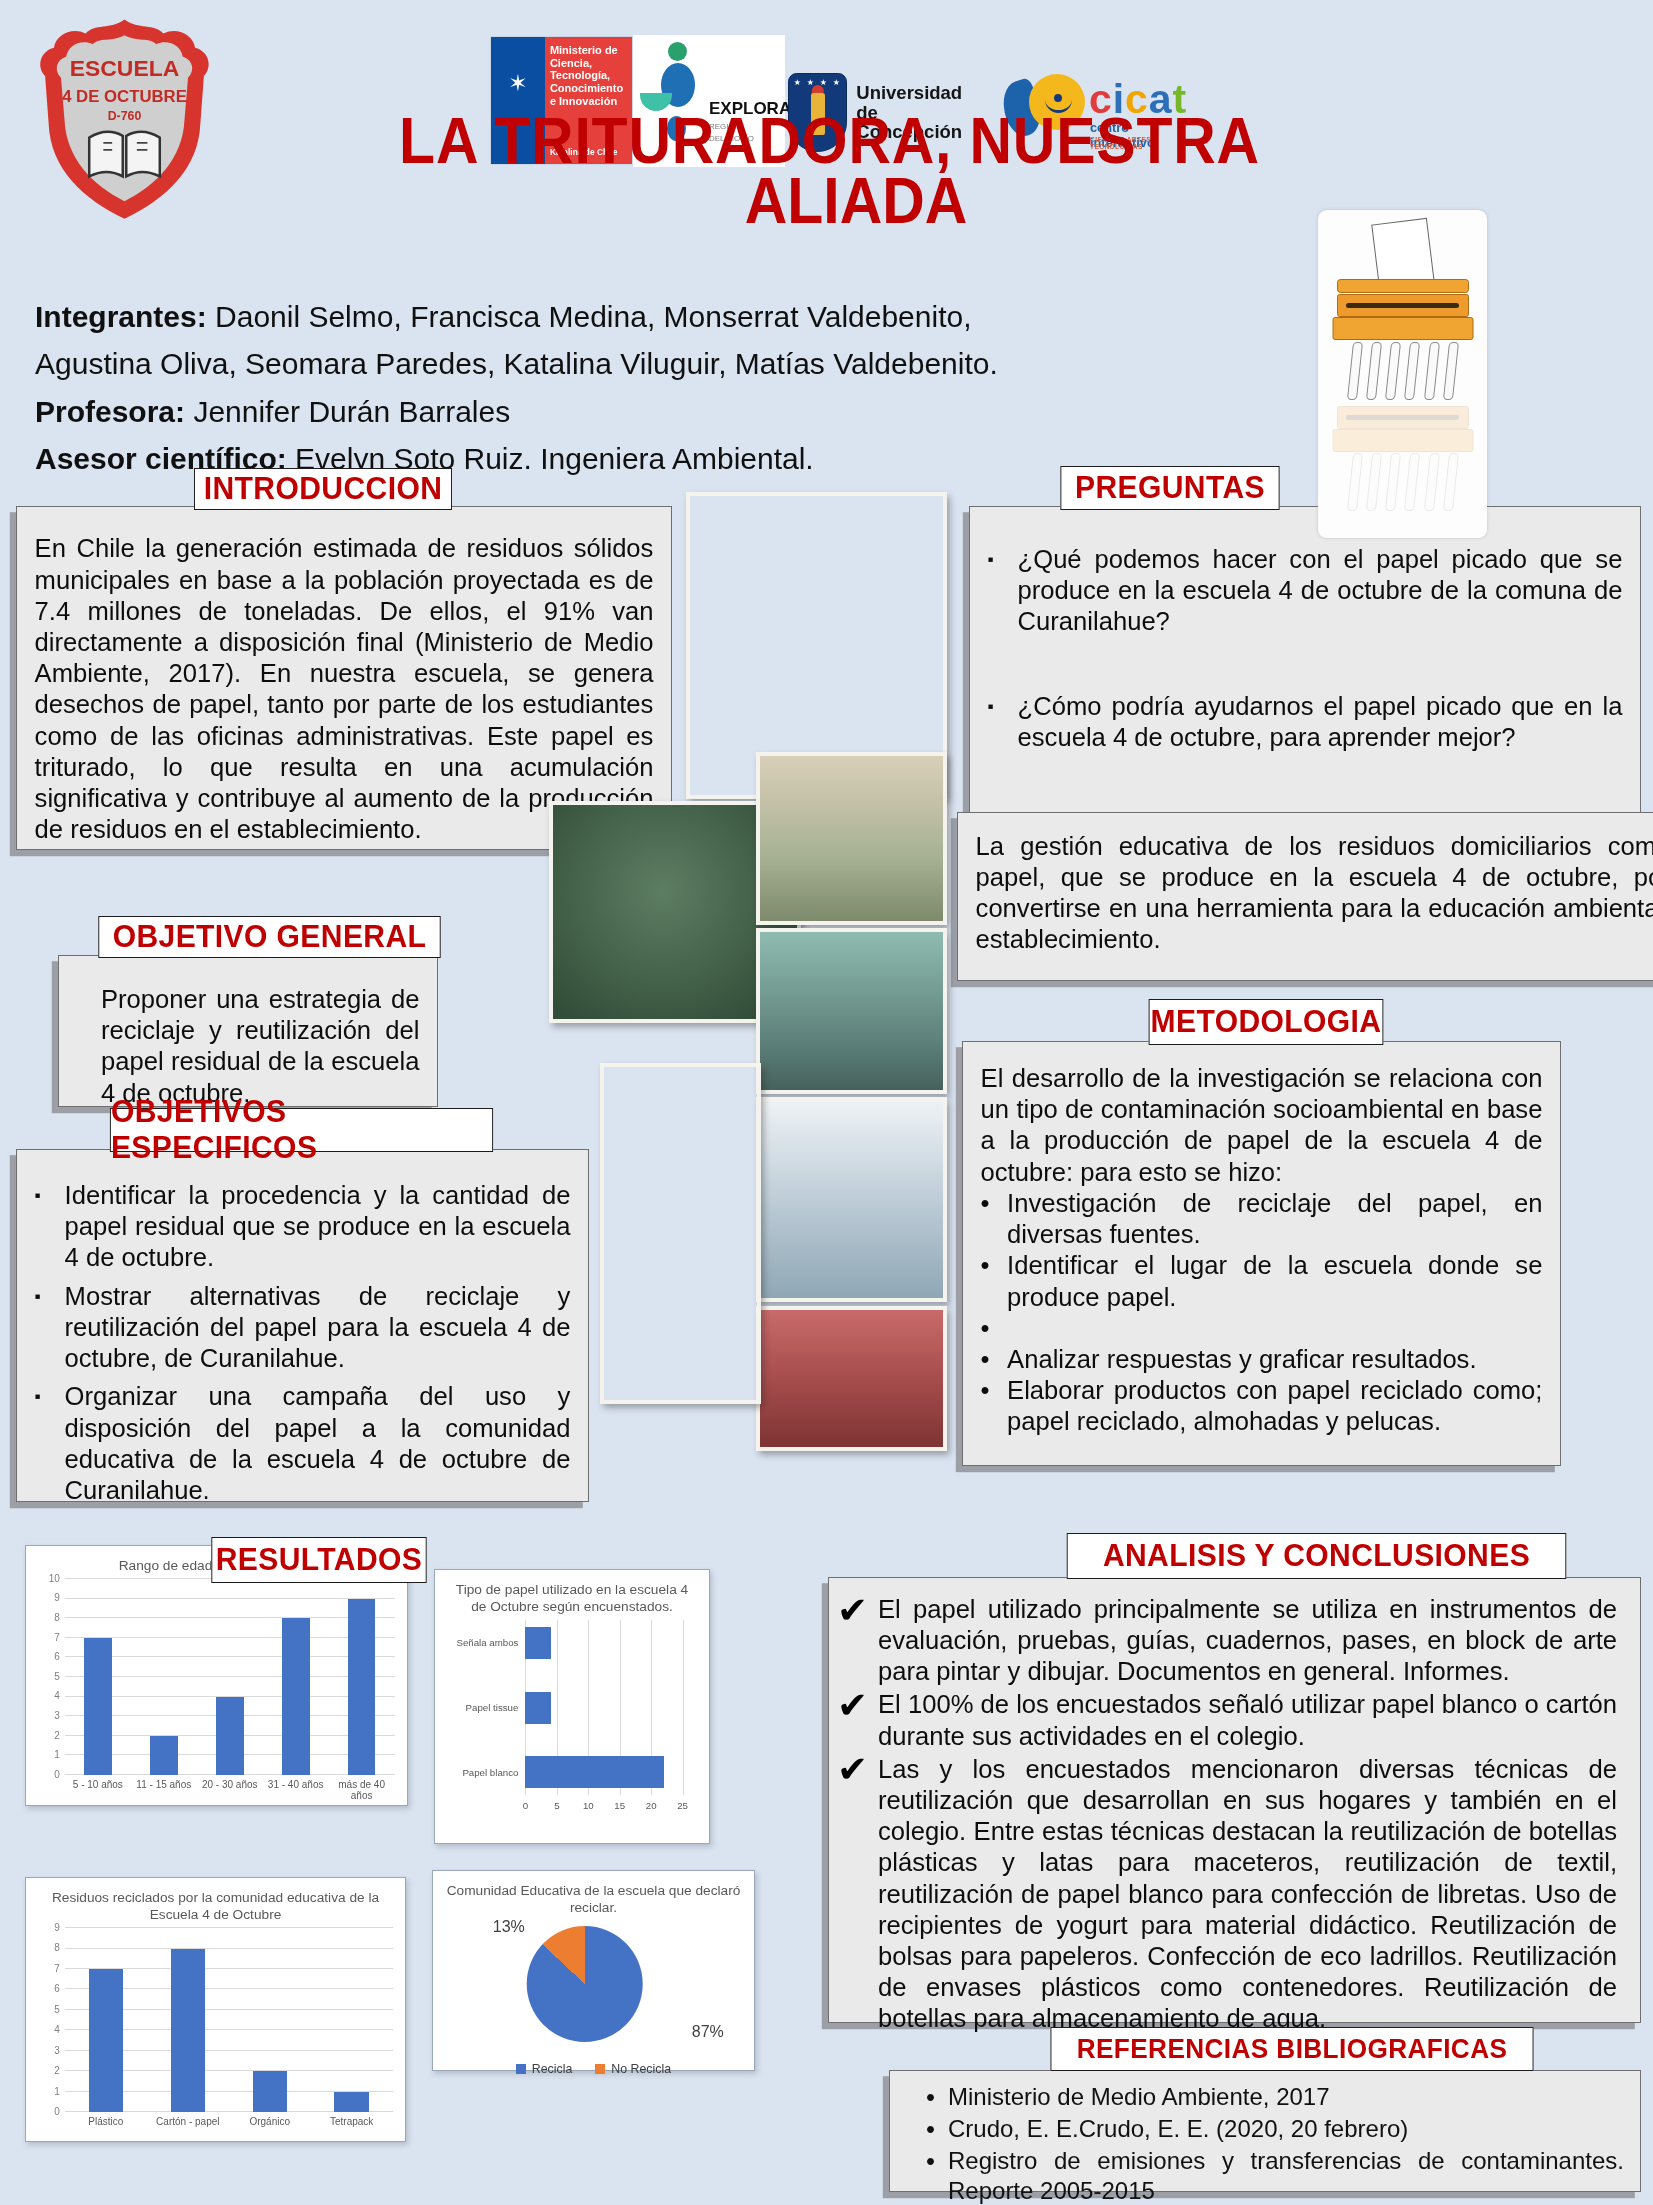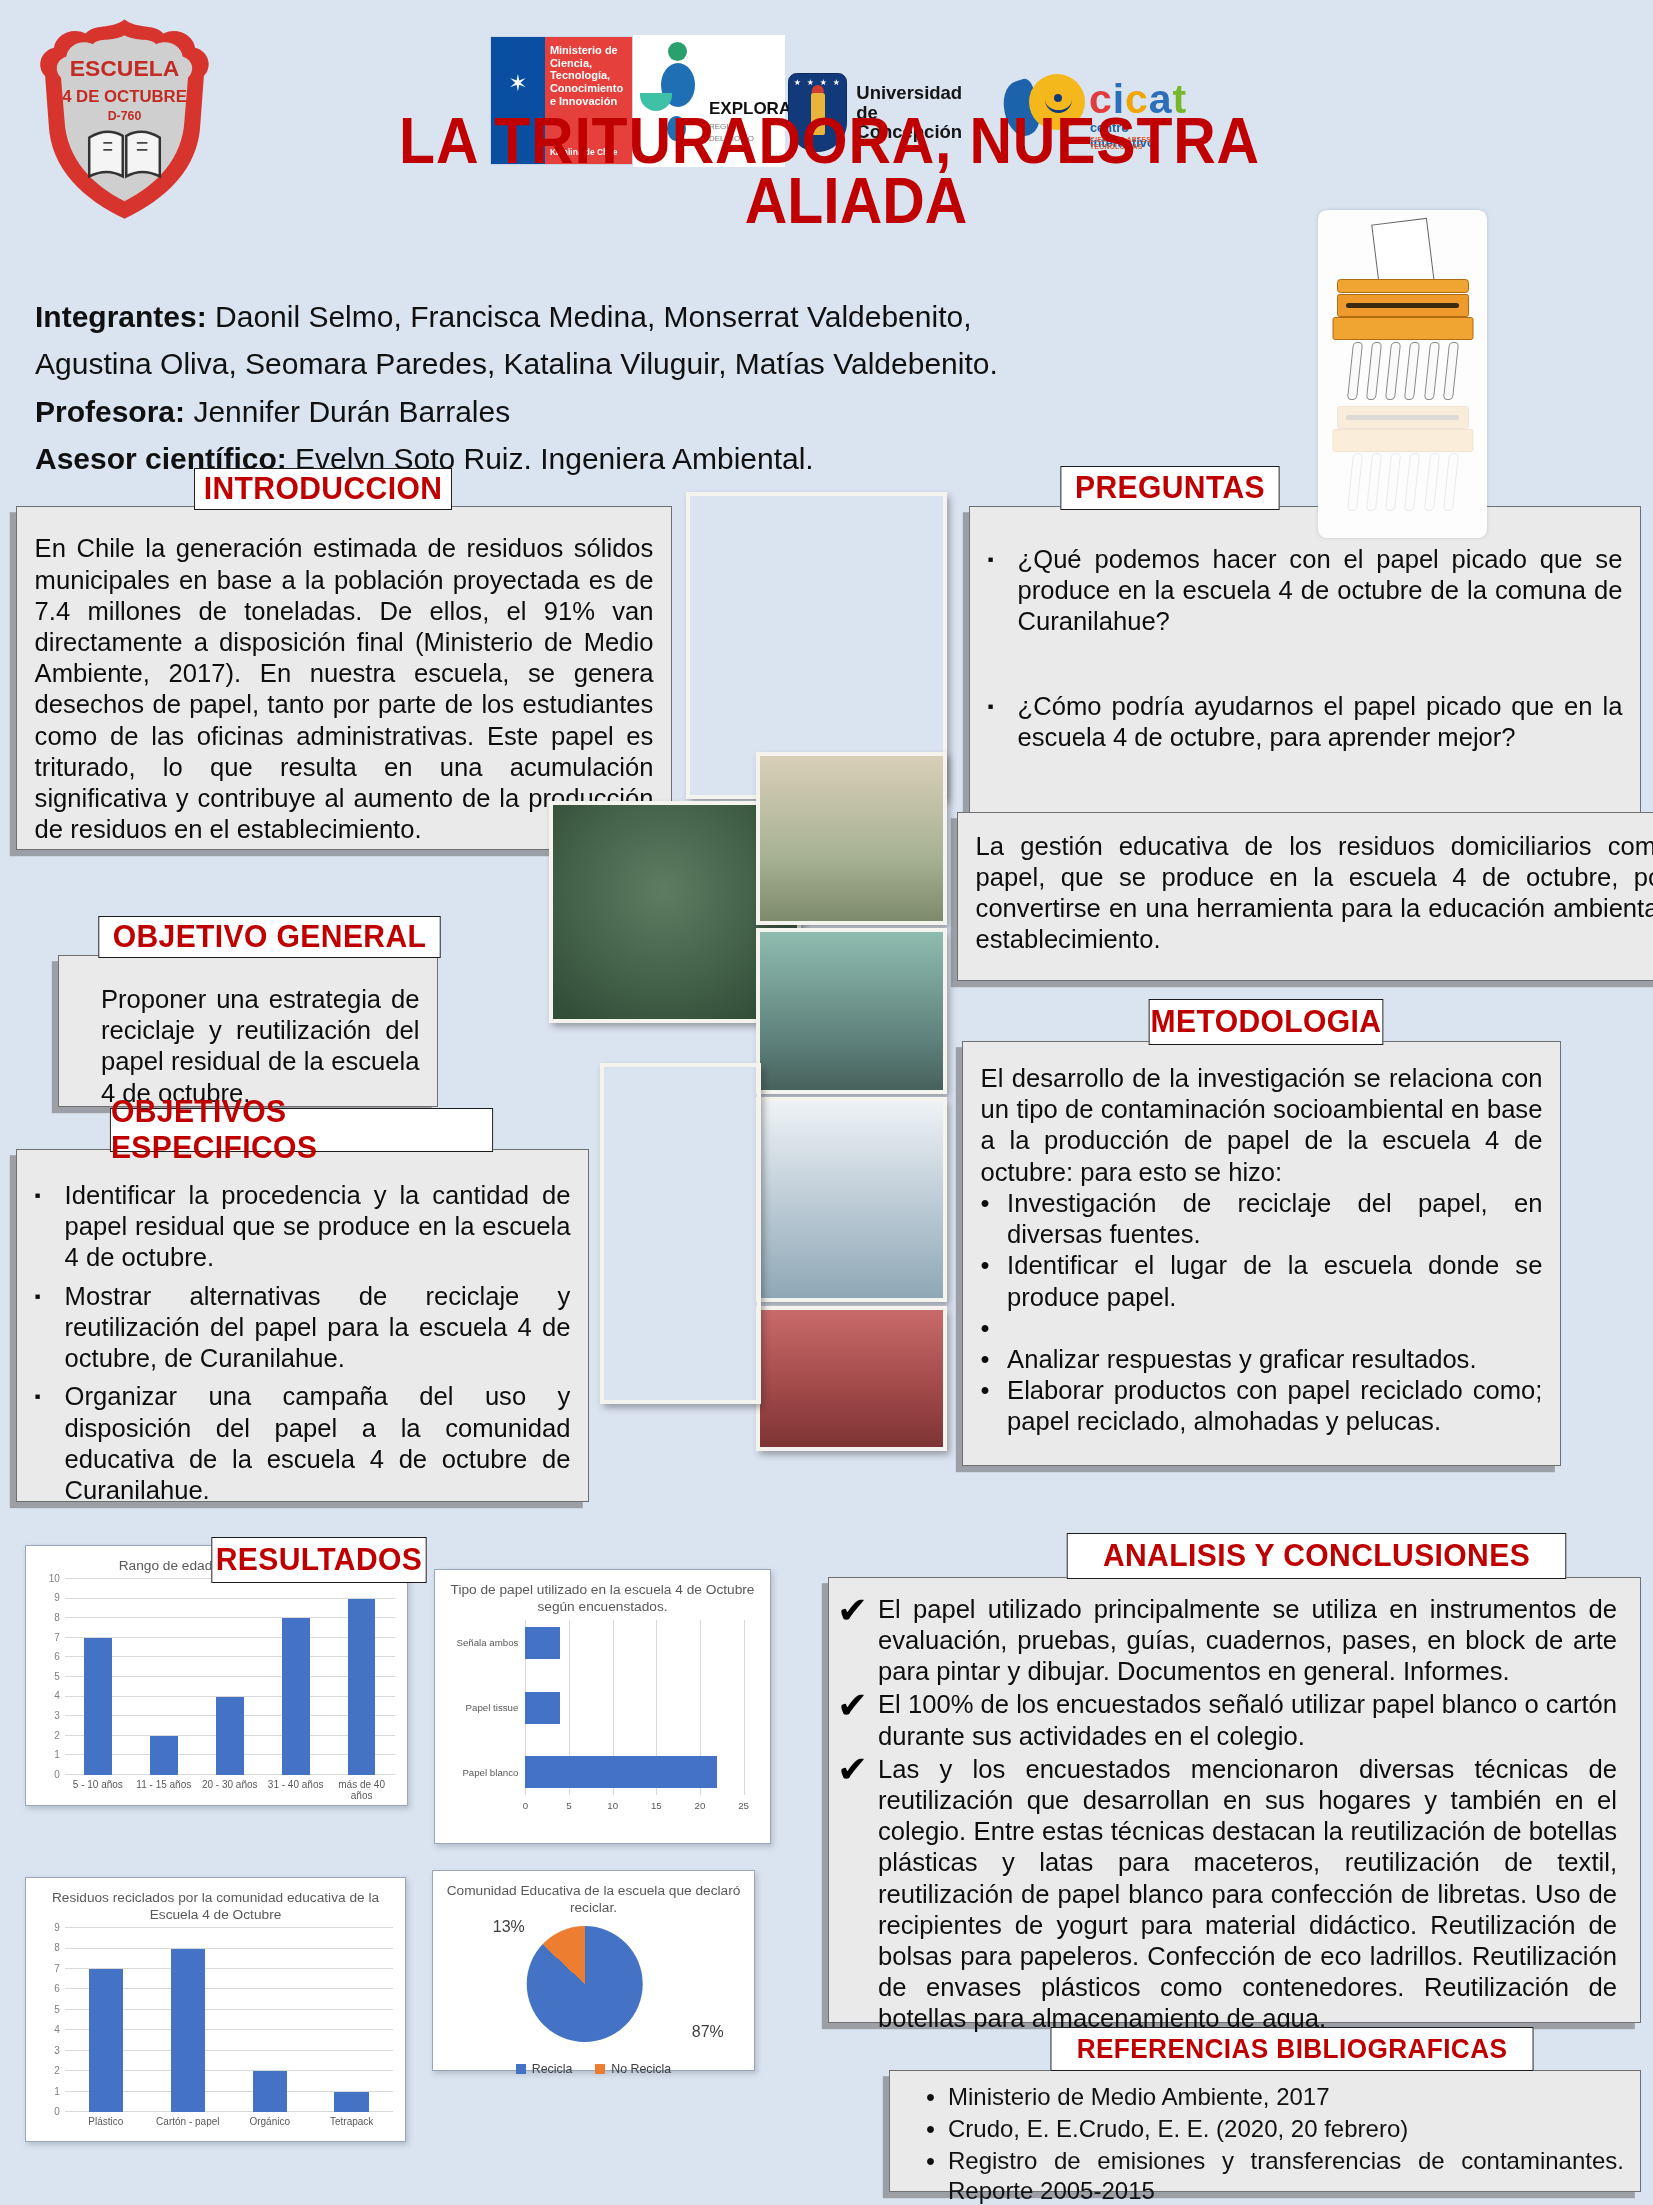--- a/index.html
+++ b/index.html
@@ -354,21 +354,21 @@
       </div>
     </div>
     <div class="vb-xlabels">
       <div>5 - 10 años</div>
       <div>11 - 15 años</div>
       <div>20 - 30 años</div>
       <div>31 - 40 años</div>
       <div>más de 40 años</div>
     </div>
   </div>
-<div class="chart-card" style="left:434px; top:1569px; width:337px; height:275px;">
+<div class="chart-card" style="left:434px; top:1569px; width:276px; height:275px;">
     <div class="c-title">Tipo de papel utilizado en la escuela 4 de Octubre según encuenstados.</div>
     <div class="hb-body" style="height: 175px;">
       <div class="hb-grid" style="left: 0%;"></div>
       <div class="hb-grid" style="left: 20%;"></div>
       <div class="hb-grid" style="left: 40%;"></div>
       <div class="hb-grid" style="left: 60%;"></div>
       <div class="hb-grid" style="left: 80%;"></div>
       <div class="hb-grid" style="left: 100%;"></div>
       <div class="hb-rows">
         <div class="hb-row">

